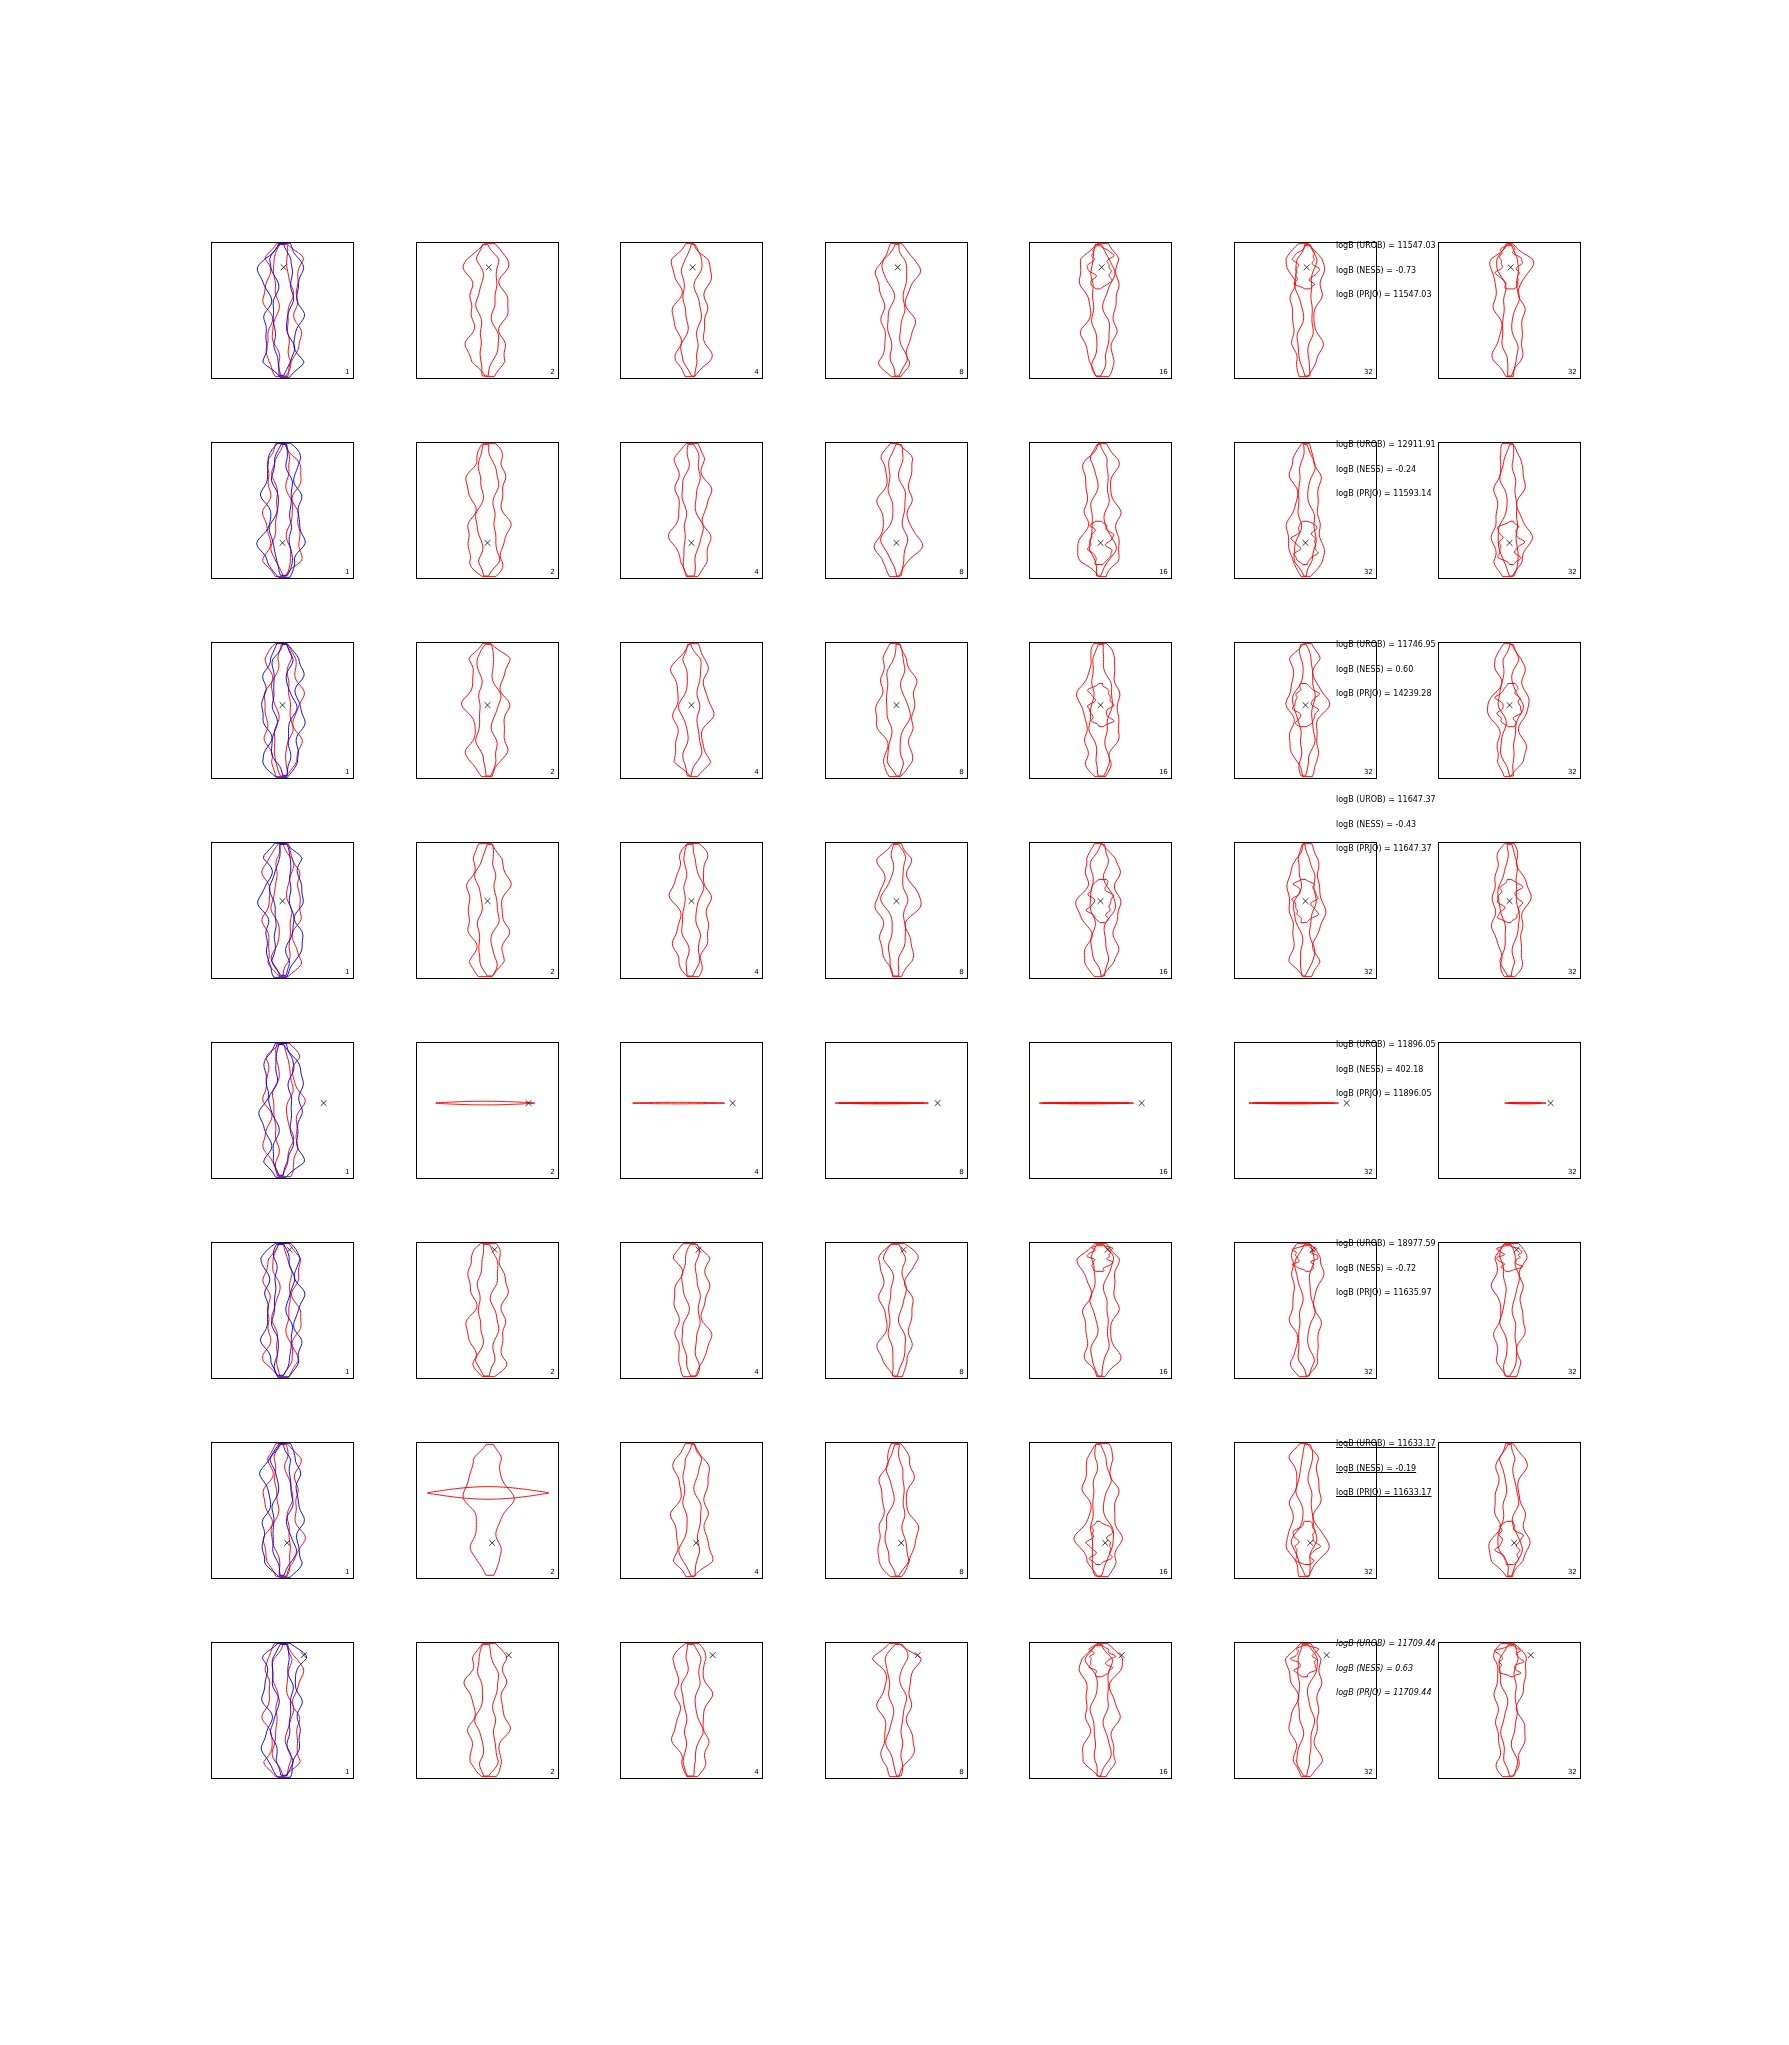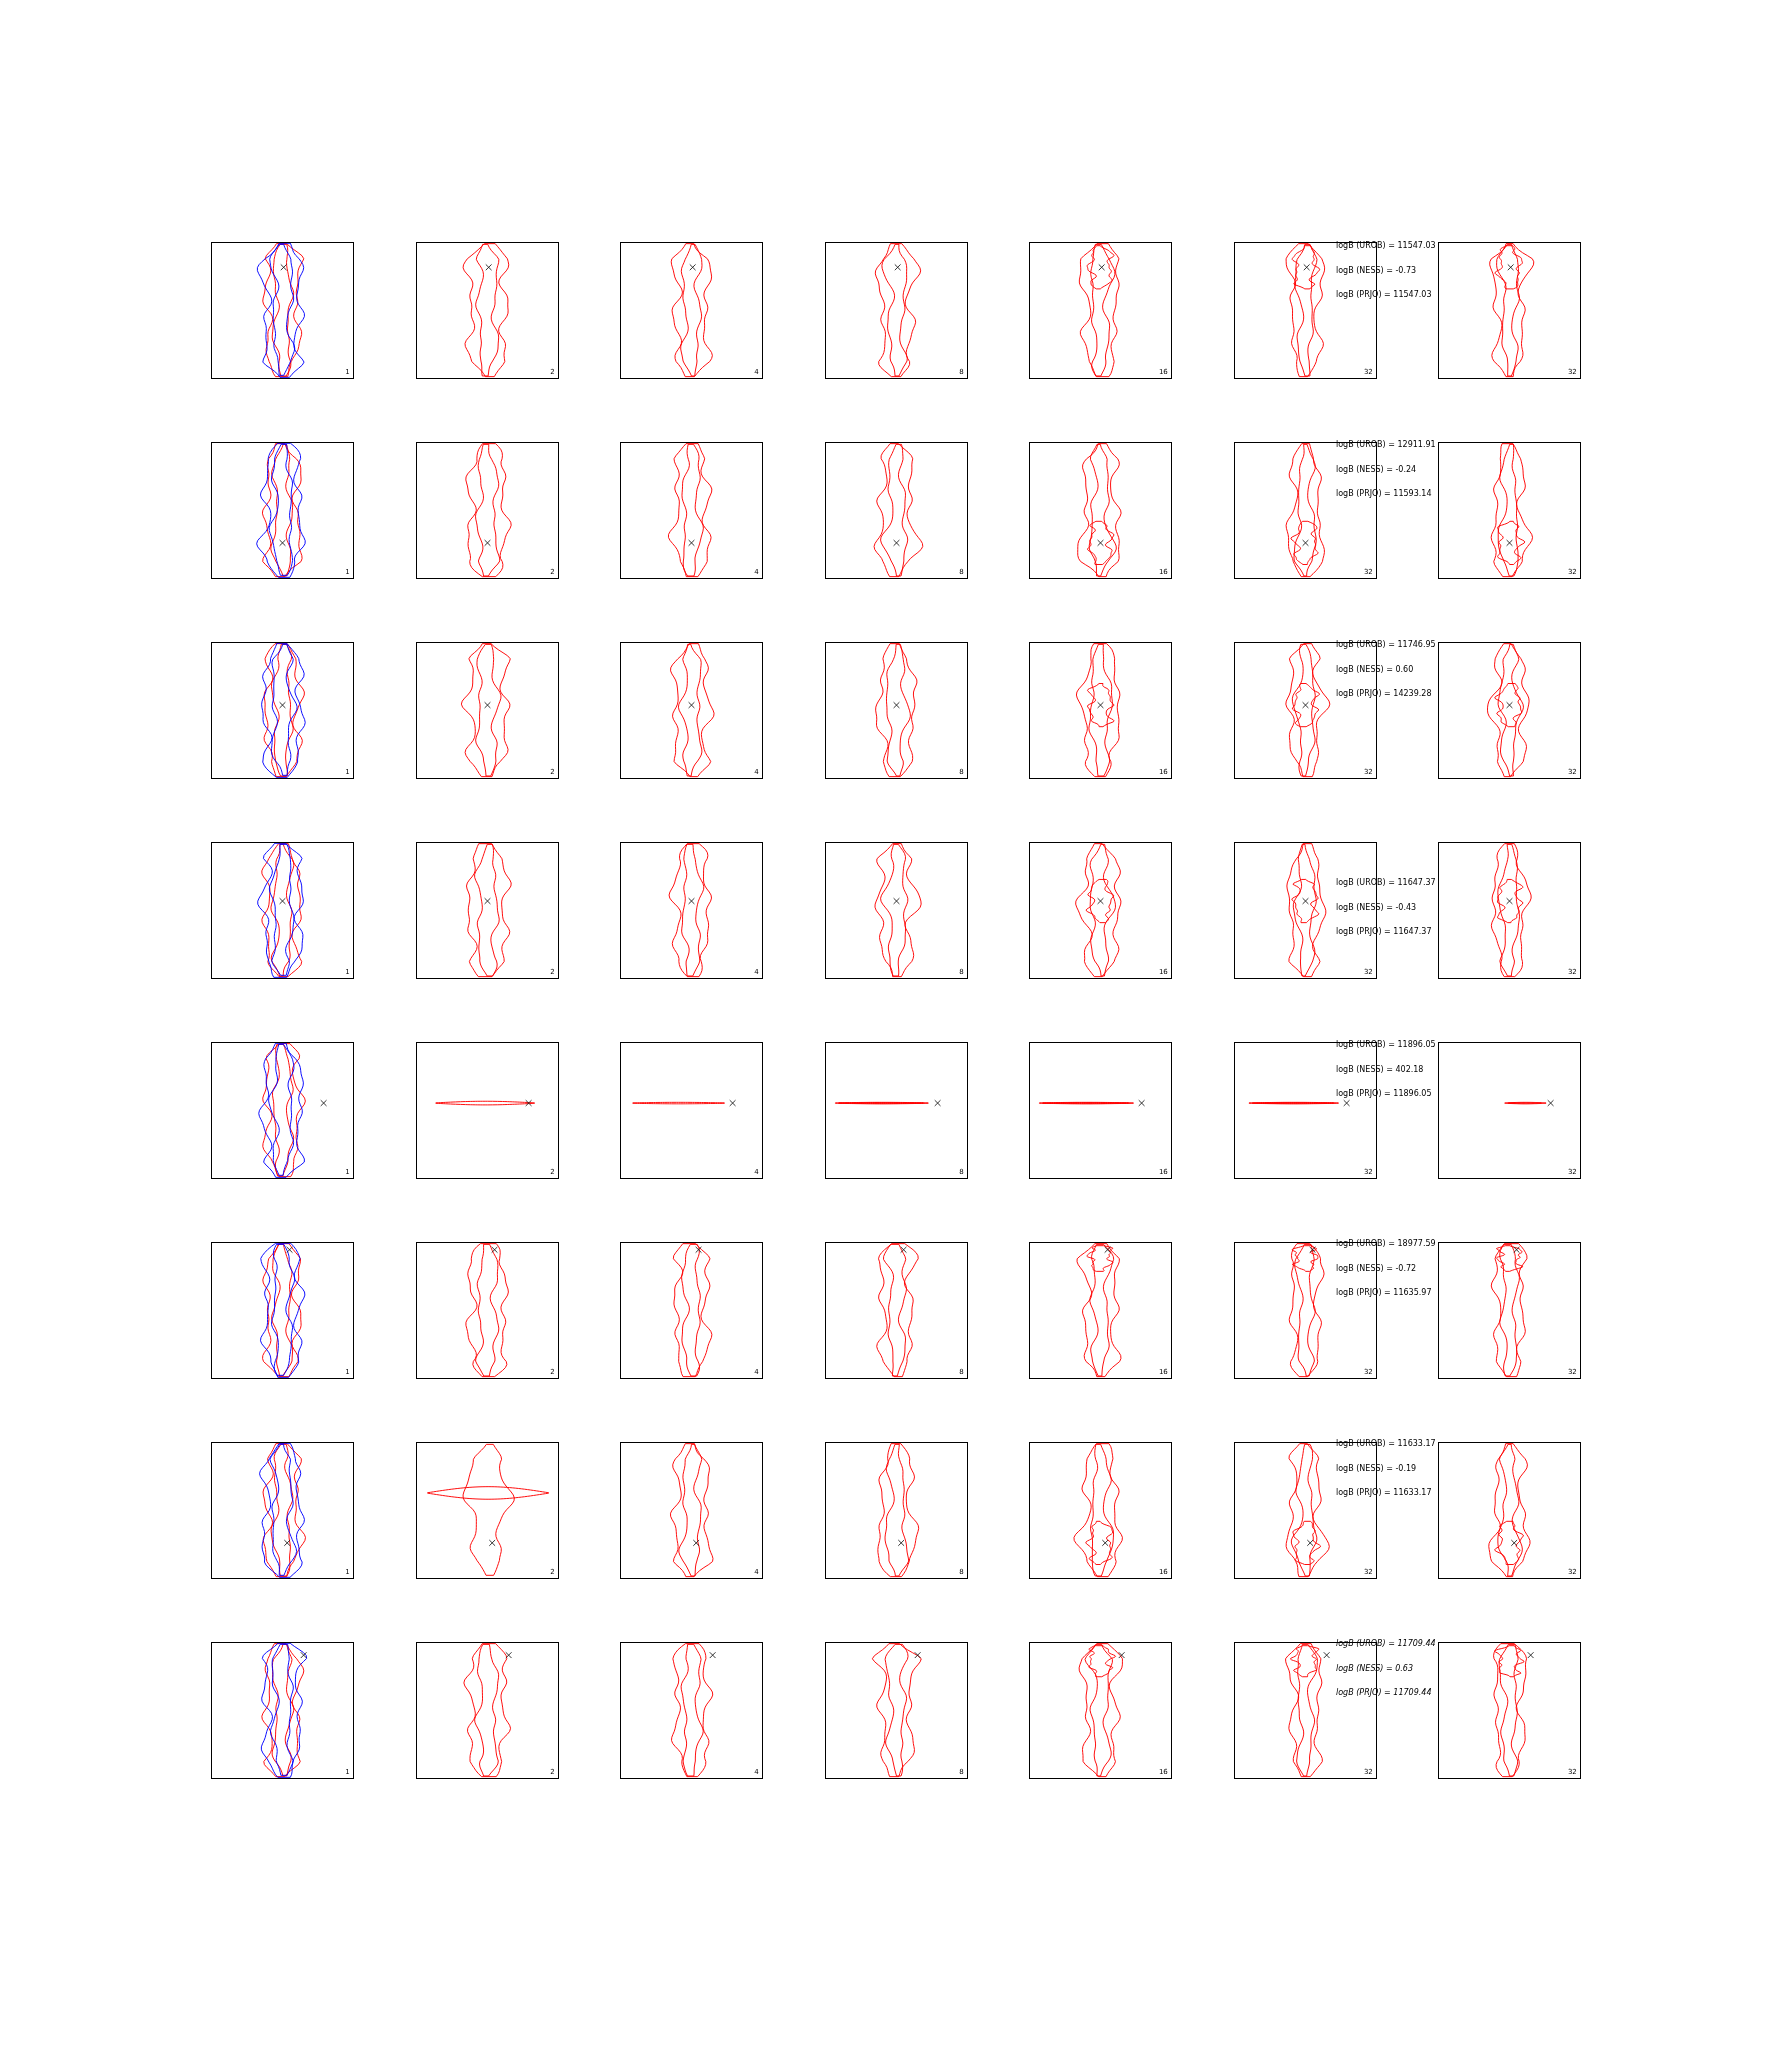--- a/index.html
+++ b/index.html
@@ -1336,36 +1336,36 @@
       <div class="annot" style="top: 441px;">
         <div>logB (UROB) = 12911.91</div>
         <div>logB (NESS) = -0.24</div>
         <div>logB (PRJO) = 11593.14</div>
       </div>
       <div class="annot" style="top: 641px;">
         <div>logB (UROB) = 11746.95</div>
         <div>logB (NESS) = 0.60</div>
         <div>logB (PRJO) = 14239.28</div>
       </div>
-      <div class="annot" style="top: 879px;">
+      <div class="annot" style="top: 796px;">
         <div>logB (UROB) = 11647.37</div>
         <div>logB (NESS) = -0.43</div>
         <div>logB (PRJO) = 11647.37</div>
       </div>
       <div class="annot" style="top: 1041px;">
         <div>logB (UROB) = 11896.05</div>
         <div>logB (NESS) = 402.18</div>
         <div>logB (PRJO) = 11896.05</div>
       </div>
       <div class="annot" style="top: 1240px;">
         <div>logB (UROB) = 18977.59</div>
         <div>logB (NESS) = -0.72</div>
         <div>logB (PRJO) = 11635.97</div>
       </div>
-      <div class="annot" style="top: 1440px;">
+      <div class="annot" style="top: 1440px; text-decoration: underline;">
         <div>logB (UROB) = 11633.17</div>
         <div>logB (NESS) = -0.19</div>
         <div>logB (PRJO) = 11633.17</div>
       </div>
       <div class="annot" style="top: 1640px; font-style: italic;">
         <div>logB (UROB) = 11709.44</div>
         <div>logB (NESS) = 0.63</div>
         <div>logB (PRJO) = 11709.44</div>
       </div>
     </div>

